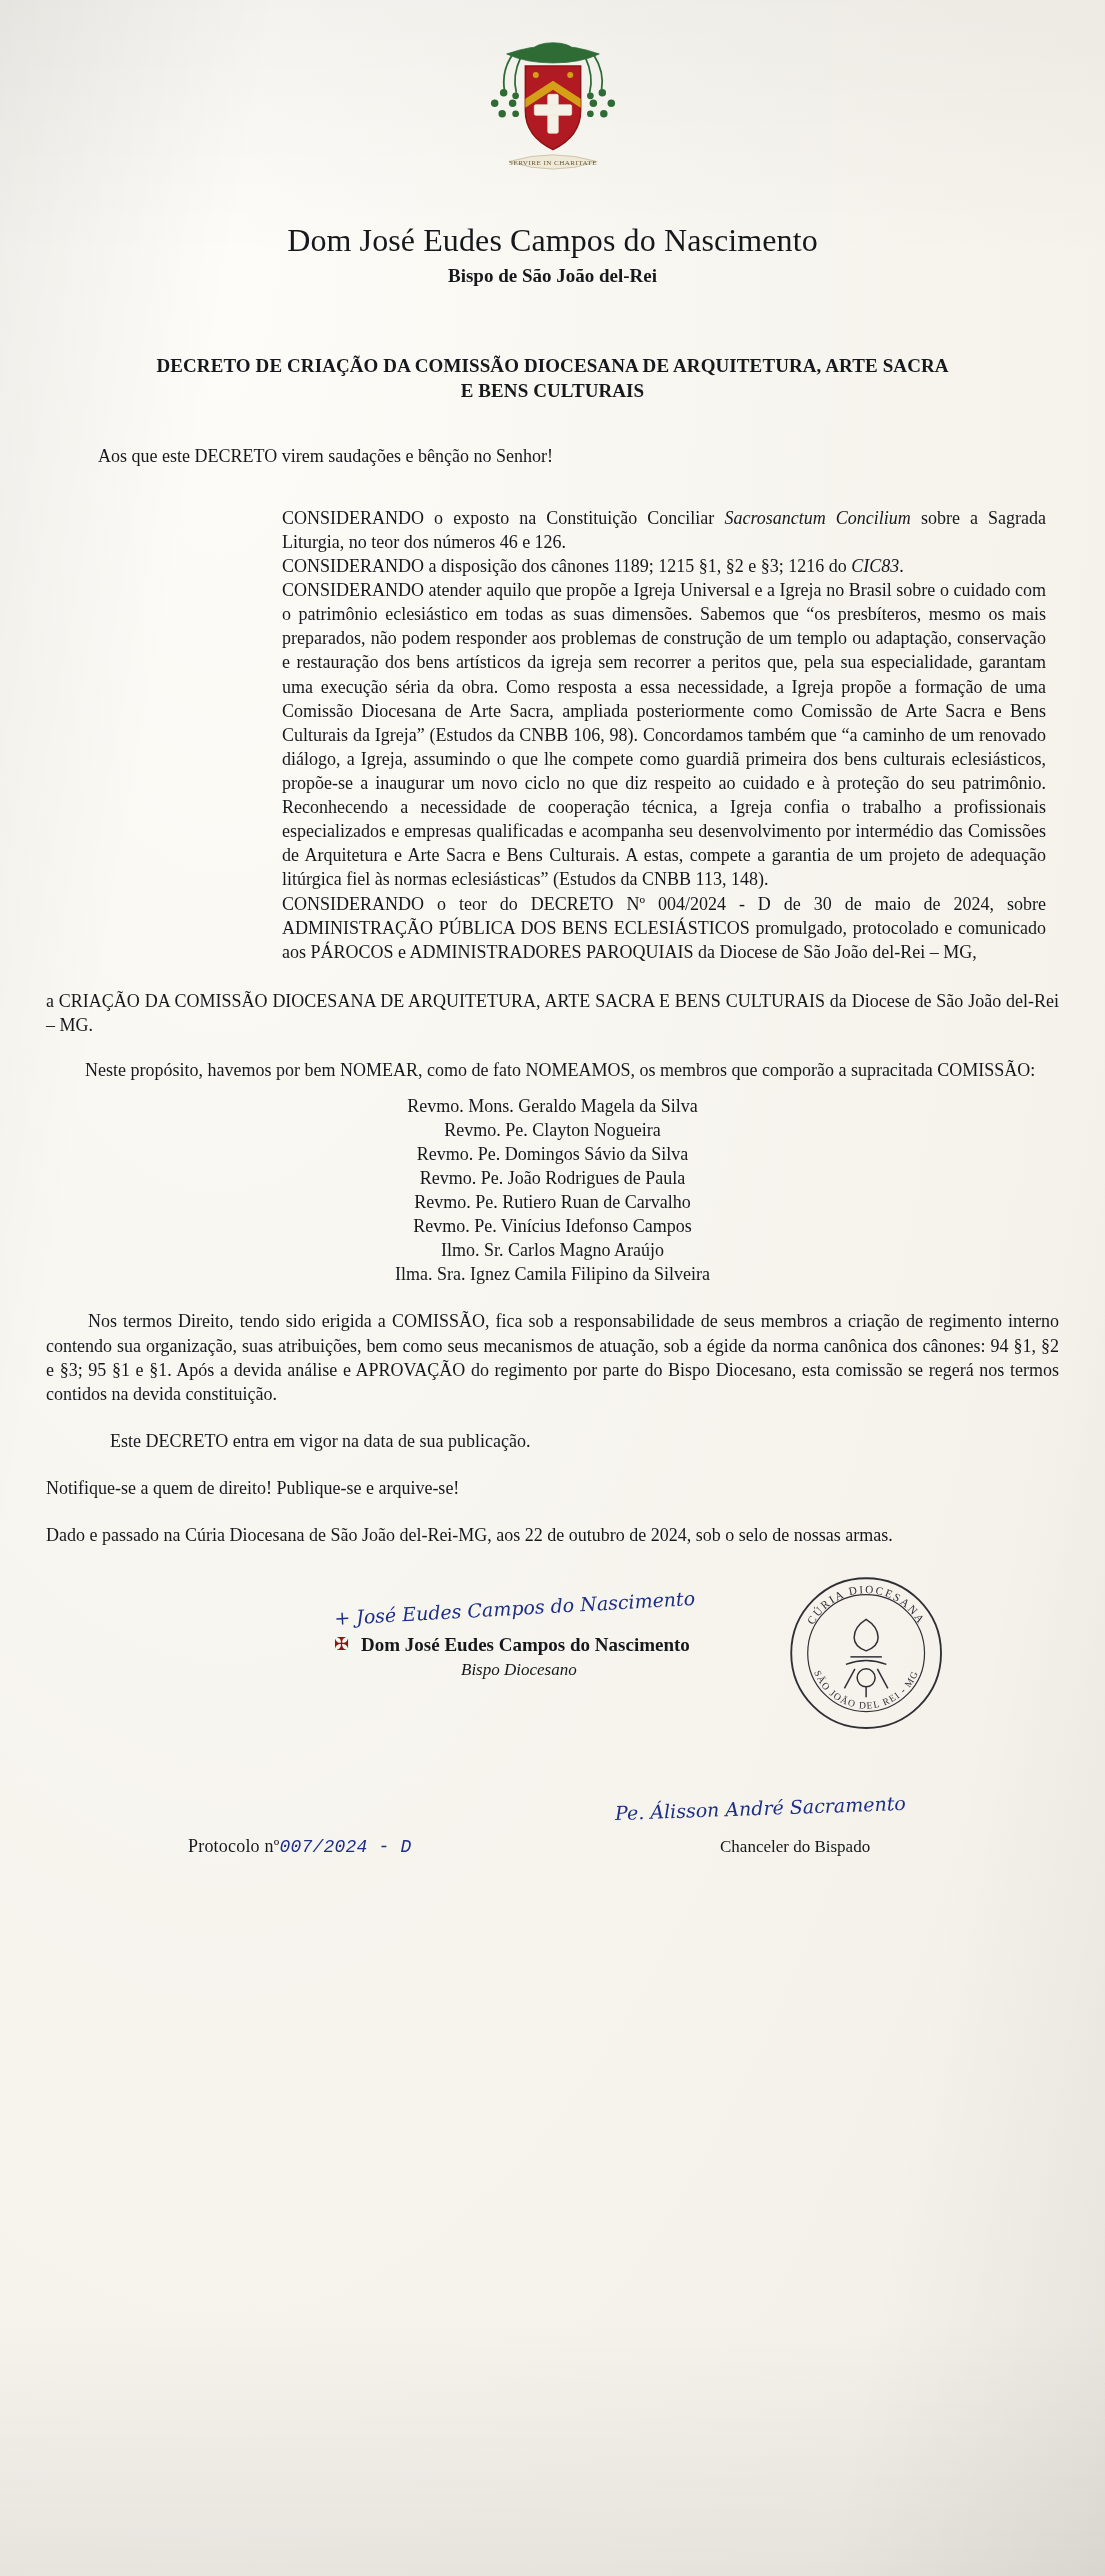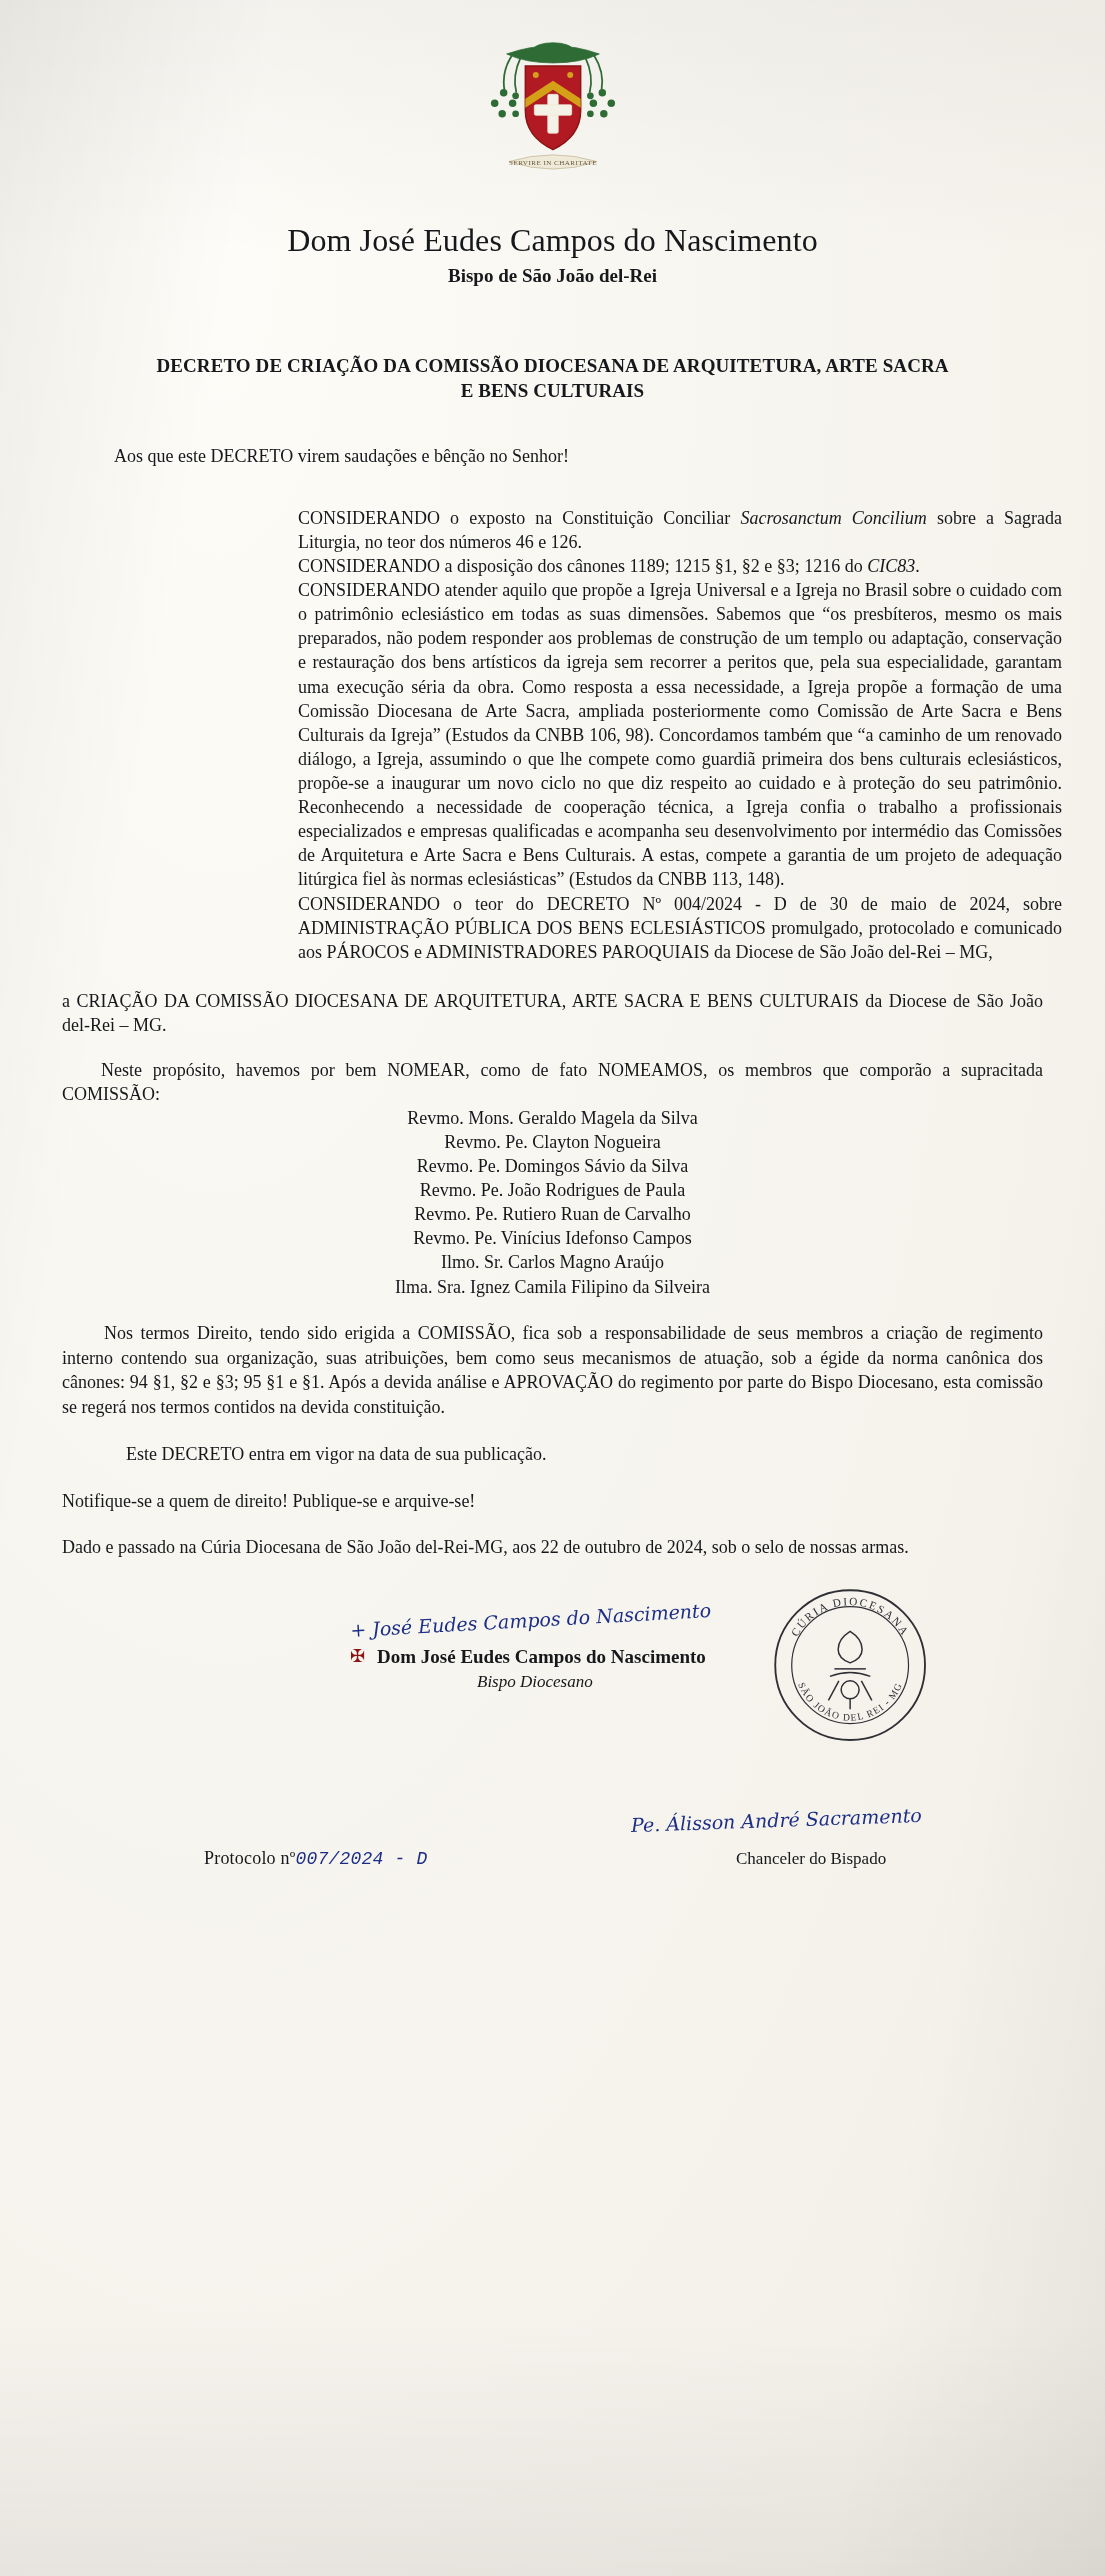--- a/index.html
+++ b/index.html
@@ -29,21 +29,21 @@
     position: absolute;
     inset: 0;
     pointer-events: none;
     background:
       linear-gradient(100deg, rgba(0,0,0,0.05) 0%, rgba(0,0,0,0) 18%, rgba(0,0,0,0) 82%, rgba(0,0,0,0.05) 100%),
       linear-gradient(180deg, rgba(0,0,0,0.035) 0%, rgba(0,0,0,0) 10%, rgba(0,0,0,0) 90%, rgba(0,0,0,0.06) 100%);
   }
   .content {
     position: relative;
     z-index: 2;
-    padding: 0 62px;
+    padding: 0 46px;
   }
 
   
   .crest-wrap {
     display: flex;
     justify-content: center;
     padding-top: 30px;
   }
   .crest {
     width: 142px;
@@ -102,20 +102,21 @@
   }
   .decreto-body {
     margin: 25.5px 0 0 0;
     font-size: 18px;
     line-height: 1.34;
     text-align: justify;
   }
   .decreto-body .indent { display: block; text-indent: 39px; margin-top: 20px;}
 
   .members {
+    margin-top: 12px;
     text-align: center;
     font-size: 18px;
     line-height: 1.34;
   }
 
   .para {
     margin-top: 22.5px;
     font-size: 18px;
     line-height: 1.36;
     text-align: justify;

